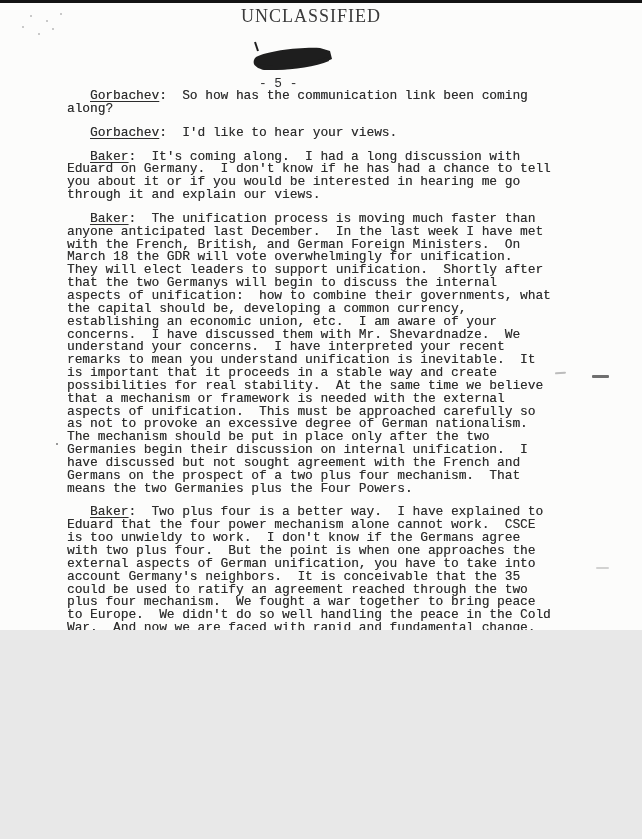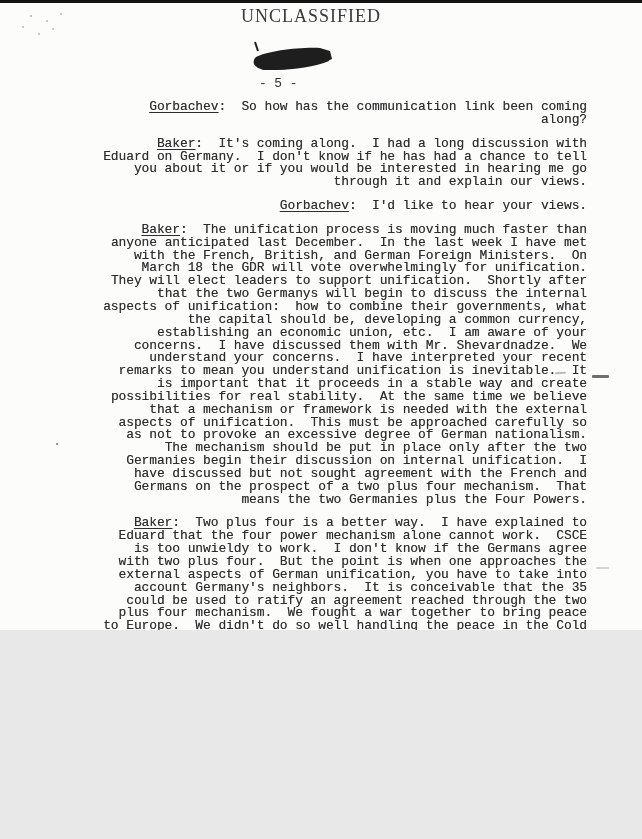--- a/index.html
+++ b/index.html
@@ -22,22 +22,22 @@
     font-size:18px;letter-spacing:1px;color:#3a3a3a;
     white-space:nowrap;
   }
   .classification.top{left:241px;top:6px;}
   .classification.bottom{left:238px;top:780px;}
   .page-number{
     position:absolute;left:259px;top:76px;
     font-size:12.8px;color:#2d2d2d;white-space:pre;
   }
   .transcript{
-    position:absolute;left:67px;top:101px;width:520px;
-    font-size:12.8px;line-height:12.85px;text-align:right;
+    position:absolute;left:67px;top:90px;width:520px;
+    font-size:12.8px;line-height:12.85px;
   }
   .para{
     margin:0 0 11px 0;
     white-space:pre-wrap;
     text-indent:23px;
     text-shadow:0.25px 0 0 rgba(45,45,45,0.55);
   }
   .para .speaker{
     text-decoration:underline;
     text-underline-offset:2px;
@@ -71,22 +71,22 @@
   <svg class="redaction" style="left:246px;top:38px;" width="92" height="40" viewBox="0 0 92 40">
     <path d="M9 4 L12 13" stroke="#1e1e1e" stroke-width="2" fill="none"></path>
     <path d="M10 19 C 22 13, 52 9, 74 10 L 84 13 L 86 21 C 74 27, 36 33, 18 32 C 8 30, 5 24, 10 19 Z" fill="#1e1e1e"></path>
     <path d="M14 26 C 34 30, 62 26, 82 19 L 83 23 C 66 30, 34 34, 15 31 Z" fill="#1e1e1e"></path>
   </svg>
 
   <div class="page-number">- 5 -</div>
 
   <div class="transcript">
       <p class="para"><span class="speaker">Gorbachev</span>:  So how has the communication link been coming<br>along?</p>
+      <p class="para"><span class="speaker">Gorbachev</span>:  I'd like to hear your views.</p>
       <p class="para"><span class="speaker">Baker</span>:  It's coming along.  I had a long discussion with<br>Eduard on Germany.  I don't know if he has had a chance to tell<br>you about it or if you would be interested in hearing me go<br>through it and explain our views.</p>
-      <p class="para"><span class="speaker">Gorbachev</span>:  I'd like to hear your views.</p>
       <p class="para"><span class="speaker">Baker</span>:  The unification process is moving much faster than<br>anyone anticipated last December.  In the last week I have met<br>with the French, British, and German Foreign Ministers.  On<br>March 18 the GDR will vote overwhelmingly for unification.<br>They will elect leaders to support unification.  Shortly after<br>that the two Germanys will begin to discuss the internal<br>aspects of unification:  how to combine their governments, what<br>the capital should be, developing a common currency,<br>establishing an economic union, etc.  I am aware of your<br>concerns.  I have discussed them with Mr. Shevardnadze.  We<br>understand your concerns.  I have interpreted your recent<br>remarks to mean you understand unification is inevitable.  It<br>is important that it proceeds in a stable way and create<br>possibilities for real stability.  At the same time we believe<br>that a mechanism or framework is needed with the external<br>aspects of unification.  This must be approached carefully so<br>as not to provoke an excessive degree of German nationalism.<br>The mechanism should be put in place only after the two<br>Germanies begin their discussion on internal unification.  I<br>have discussed but not sought agreement with the French and<br>Germans on the prospect of a two plus four mechanism.  That<br>means the two Germanies plus the Four Powers.</p>
       <p class="para"><span class="speaker">Baker</span>:  Two plus four is a better way.  I have explained to<br>Eduard that the four power mechanism alone cannot work.  CSCE<br>is too unwieldy to work.  I don't know if the Germans agree<br>with two plus four.  But the point is when one approaches the<br>external aspects of German unification, you have to take into<br>account Germany's neighbors.  It is conceivable that the 35<br>could be used to ratify an agreement reached through the two<br>plus four mechanism.  We fought a war together to bring peace<br>to Europe.  We didn't do so well handling the peace in the Cold<br>War.  And now we are faced with rapid and fundamental change.<br>And we are in a better position to cooperate in preserving<br>peace.  I want you to know one thing for certain.  The<br>President and I have made clear that we seek no unilateral<br>advantage in this process.</p>
     </div>
 
   <div class="margin-dot" style="left:56px;top:443px;"></div>
   <div class="pencil-dash" style="left:555px;top:372px;width:11px;height:2px;opacity:.45;transform:rotate(-4deg);"></div>
   <div class="pencil-dash" style="left:592px;top:375px;width:17px;height:2.5px;"></div>
   <div class="pencil-dash" style="left:596px;top:567px;width:13px;height:2px;opacity:.3;"></div>
 
   <svg class="redaction" style="left:205px;top:746px;" width="76" height="32" viewBox="0 0 76 32">

